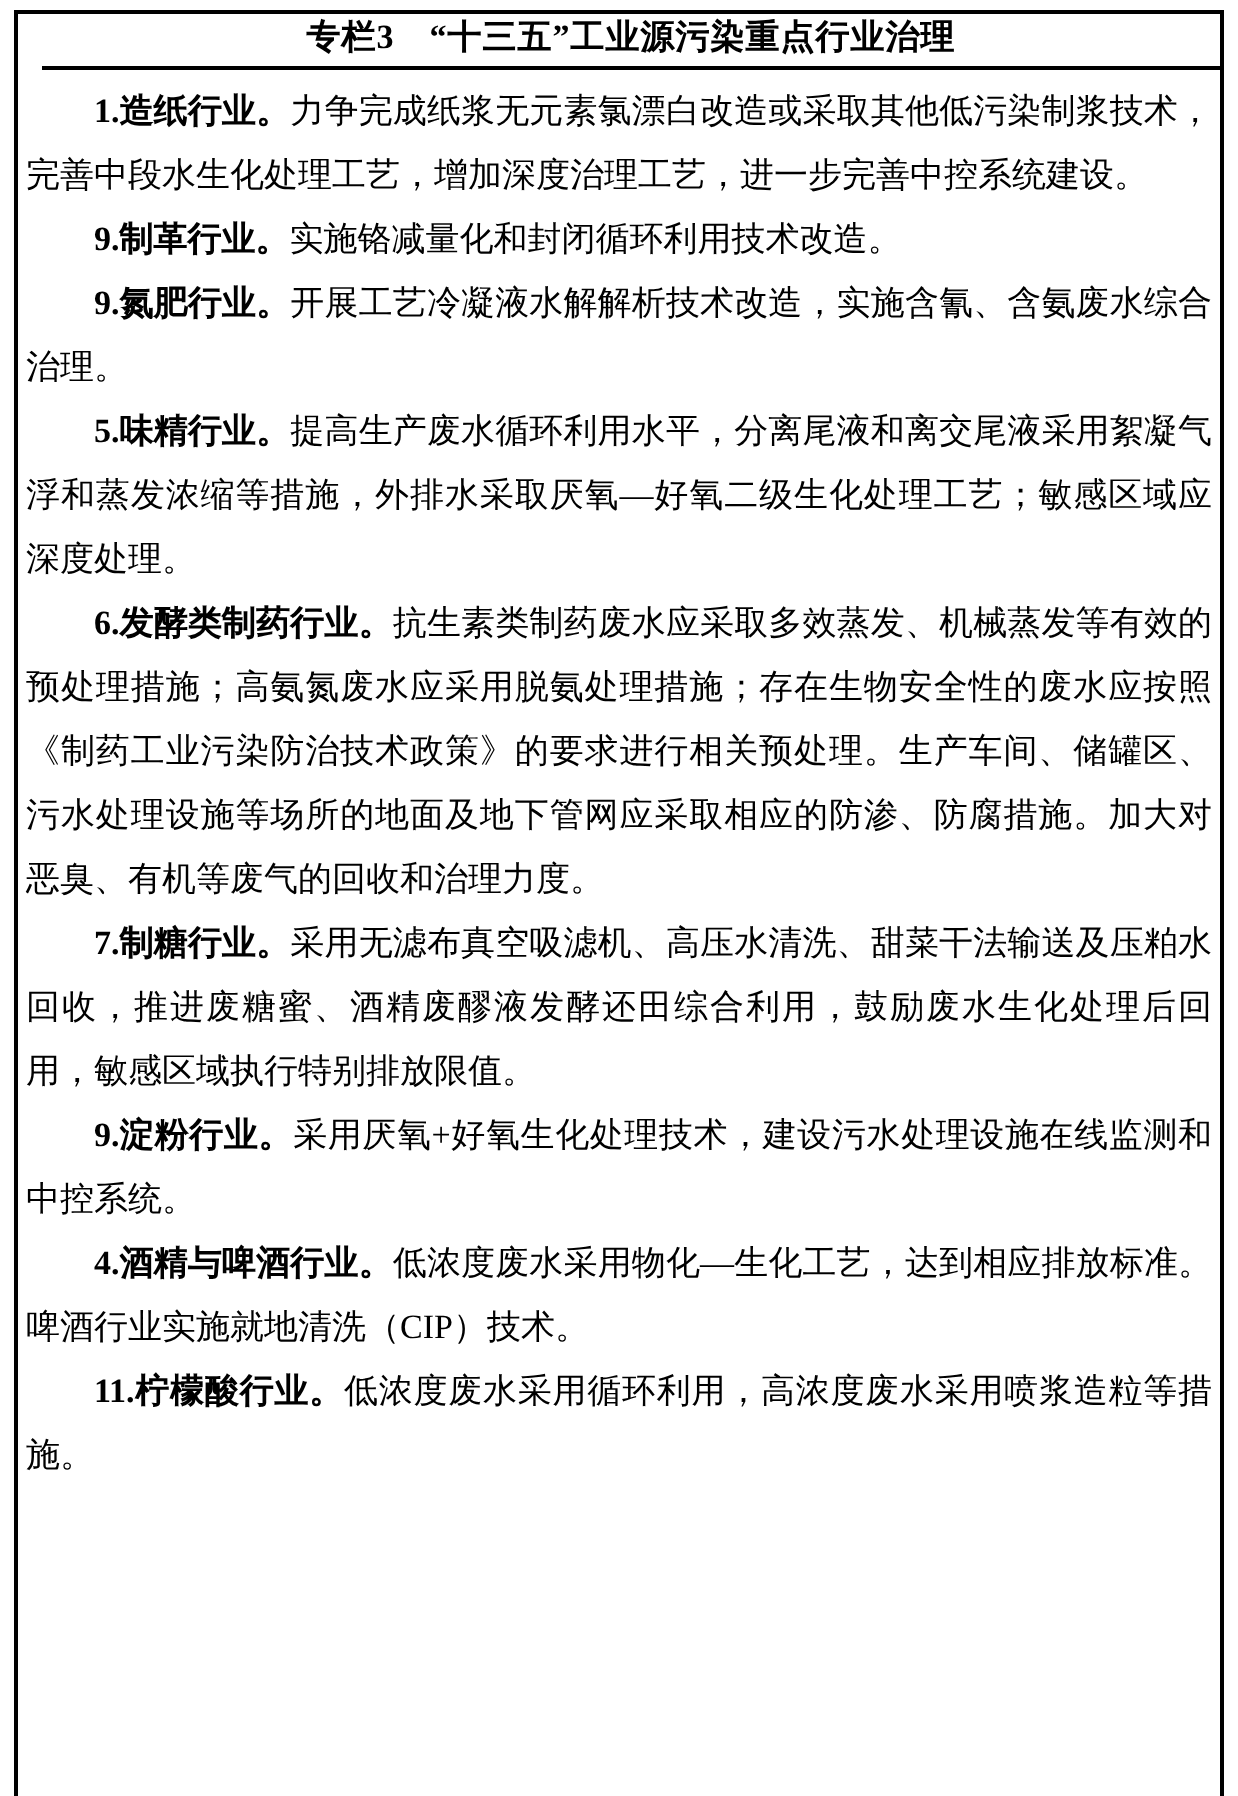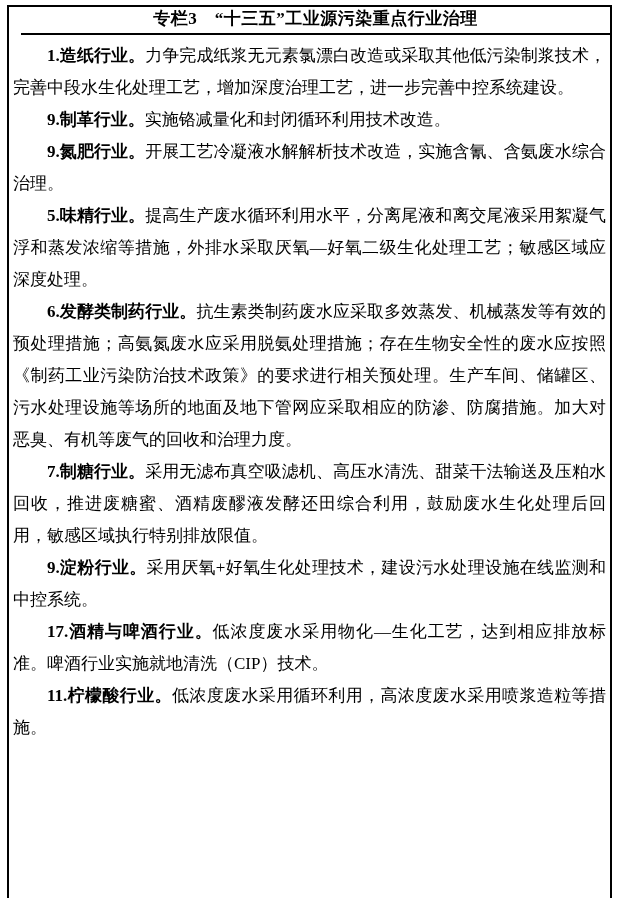--- a/index.html
+++ b/index.html
@@ -65,17 +65,17 @@
       <span class="panel-title">专栏3　“十三五”工业源污染重点行业治理</span>
     </div>
     <div class="panel-body">
       <p class="industry-item"><span class="industry-label">1.造纸行业。</span><span>力争完成纸浆无元素氯漂白改造或采取其他低污染制浆技术，完善中段水生化处理工艺，增加深度治理工艺，进一步完善中控系统建设。</span></p>
       <p class="industry-item"><span class="industry-label">9.制革行业。</span><span>实施铬减量化和封闭循环利用技术改造。</span></p>
       <p class="industry-item"><span class="industry-label">9.氮肥行业。</span><span>开展工艺冷凝液水解解析技术改造，实施含氰、含氨废水综合治理。</span></p>
       <p class="industry-item"><span class="industry-label">5.味精行业。</span><span>提高生产废水循环利用水平，分离尾液和离交尾液采用絮凝气浮和蒸发浓缩等措施，外排水采取厌氧—好氧二级生化处理工艺；敏感区域应深度处理。</span></p>
       <p class="industry-item"><span class="industry-label">6.发酵类制药行业。</span><span>抗生素类制药废水应采取多效蒸发、机械蒸发等有效的预处理措施；高氨氮废水应采用脱氨处理措施；存在生物安全性的废水应按照《制药工业污染防治技术政策》的要求进行相关预处理。生产车间、储罐区、污水处理设施等场所的地面及地下管网应采取相应的防渗、防腐措施。加大对恶臭、有机等废气的回收和治理力度。</span></p>
       <p class="industry-item"><span class="industry-label">7.制糖行业。</span><span>采用无滤布真空吸滤机、高压水清洗、甜菜干法输送及压粕水回收，推进废糖蜜、酒精废醪液发酵还田综合利用，鼓励废水生化处理后回用，敏感区域执行特别排放限值。</span></p>
       <p class="industry-item"><span class="industry-label">9.淀粉行业。</span><span>采用厌氧+好氧生化处理技术，建设污水处理设施在线监测和中控系统。</span></p>
-      <p class="industry-item"><span class="industry-label">17.酒精与啤酒行业。</span><span>低浓度废水采用物化—生化工艺，达到相应排放标准。啤酒行业实施就地清洗（CIP）技术。</span></p>
+      <p class="industry-item"><span class="industry-label">4.酒精与啤酒行业。</span><span>低浓度废水采用物化—生化工艺，达到相应排放标准。啤酒行业实施就地清洗（CIP）技术。</span></p>
       <p class="industry-item"><span class="industry-label">11.柠檬酸行业。</span><span>低浓度废水采用循环利用，高浓度废水采用喷浆造粒等措施。</span></p>
     </div>
   </div>
 </div>
 
 </body></html>

